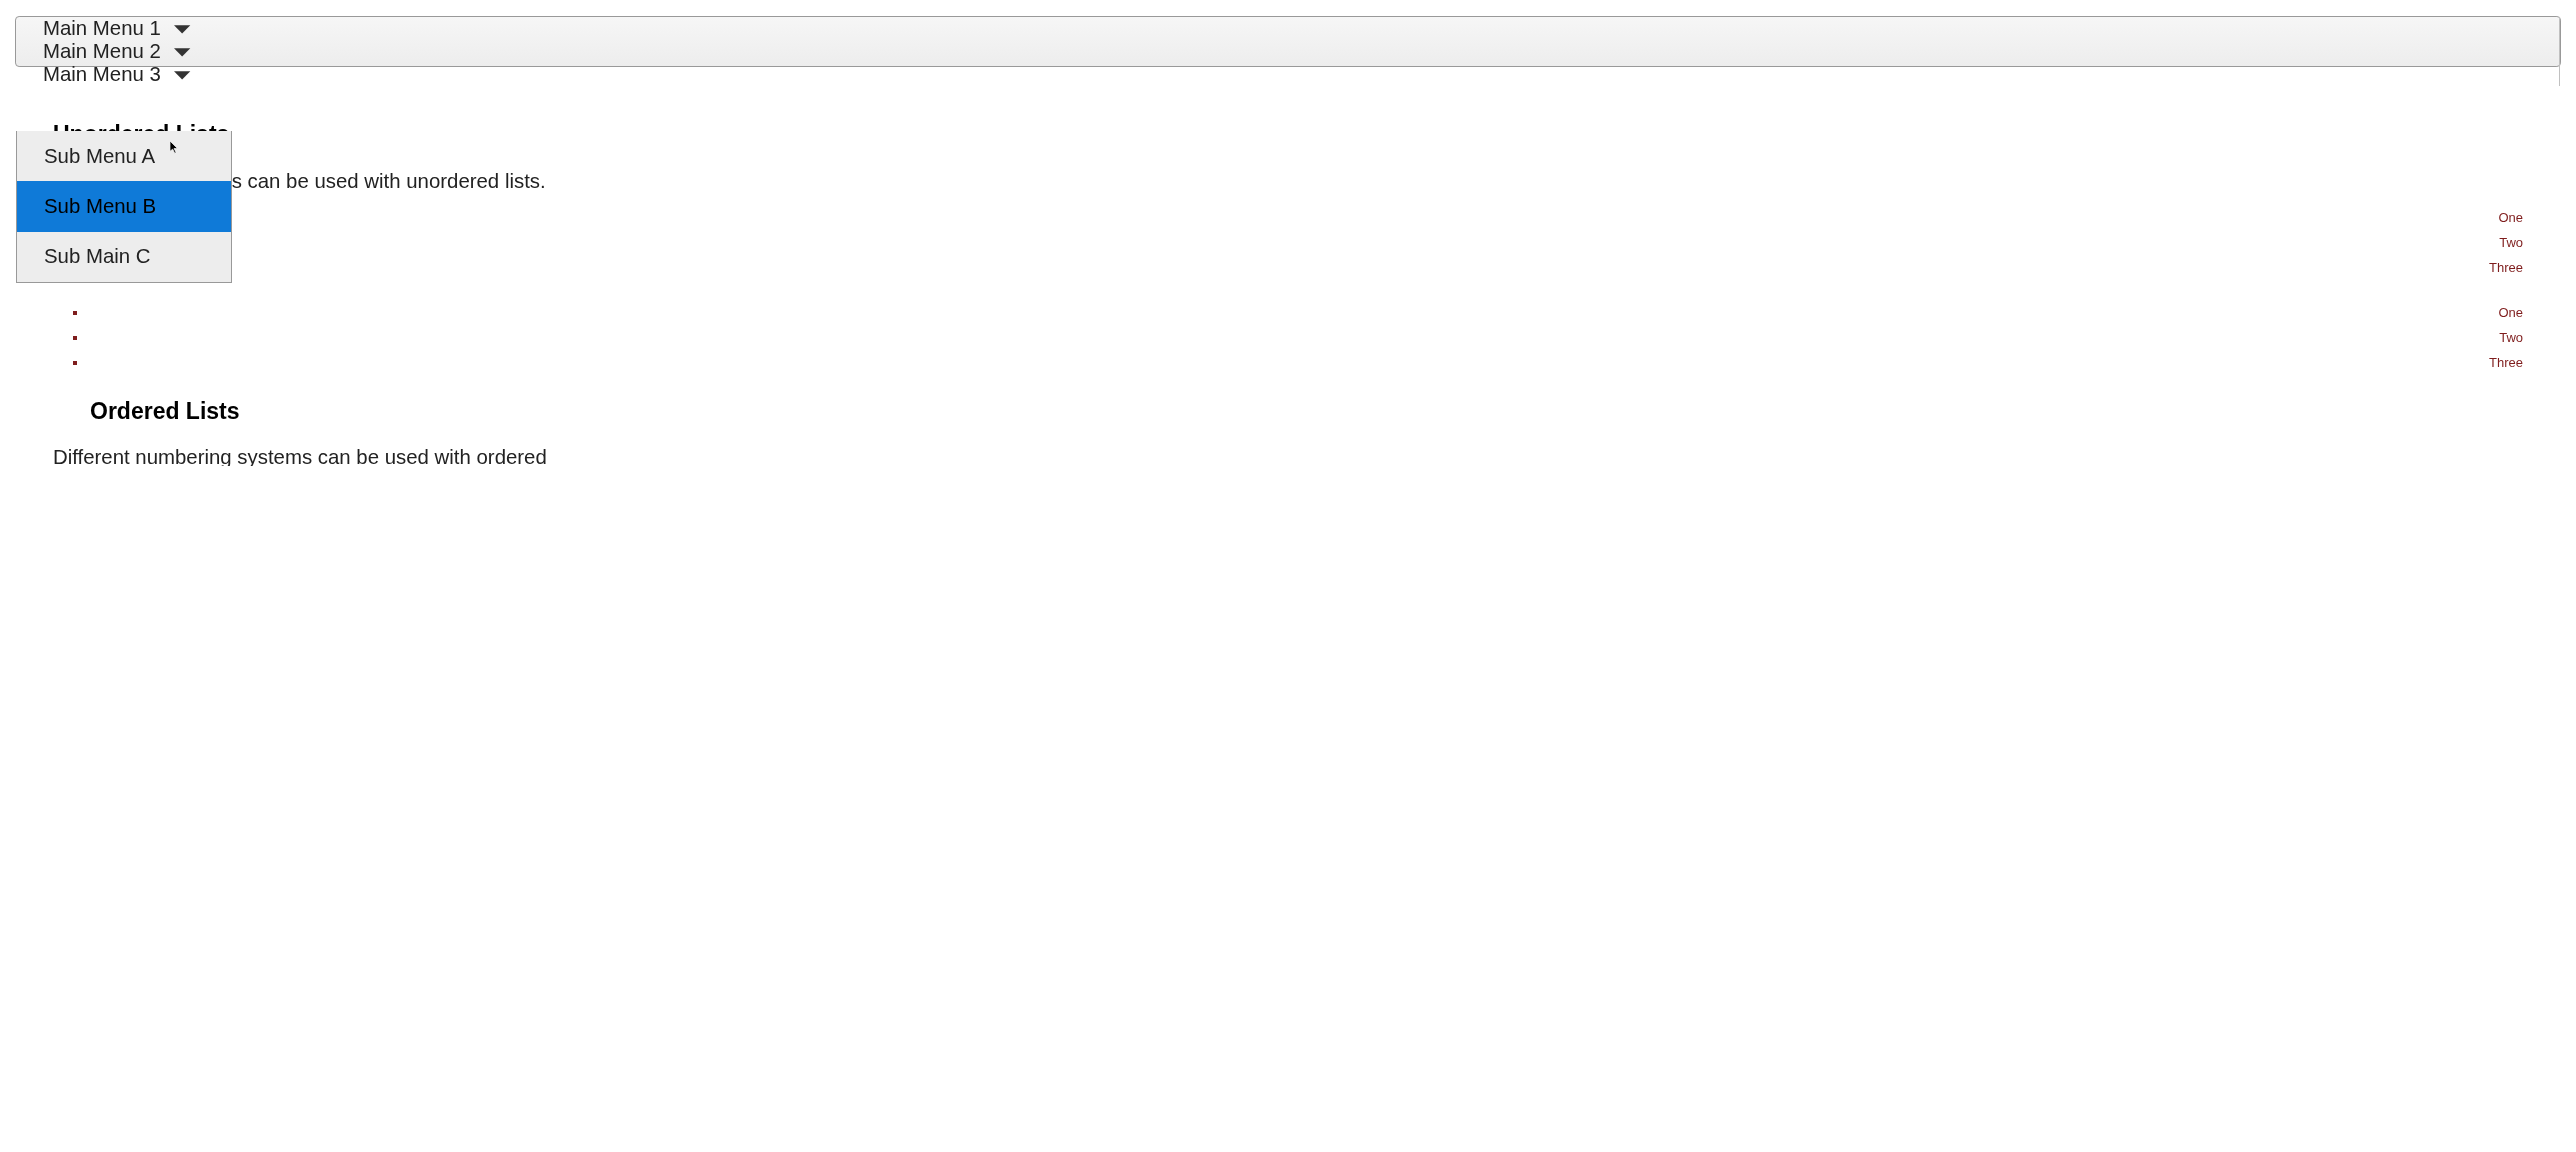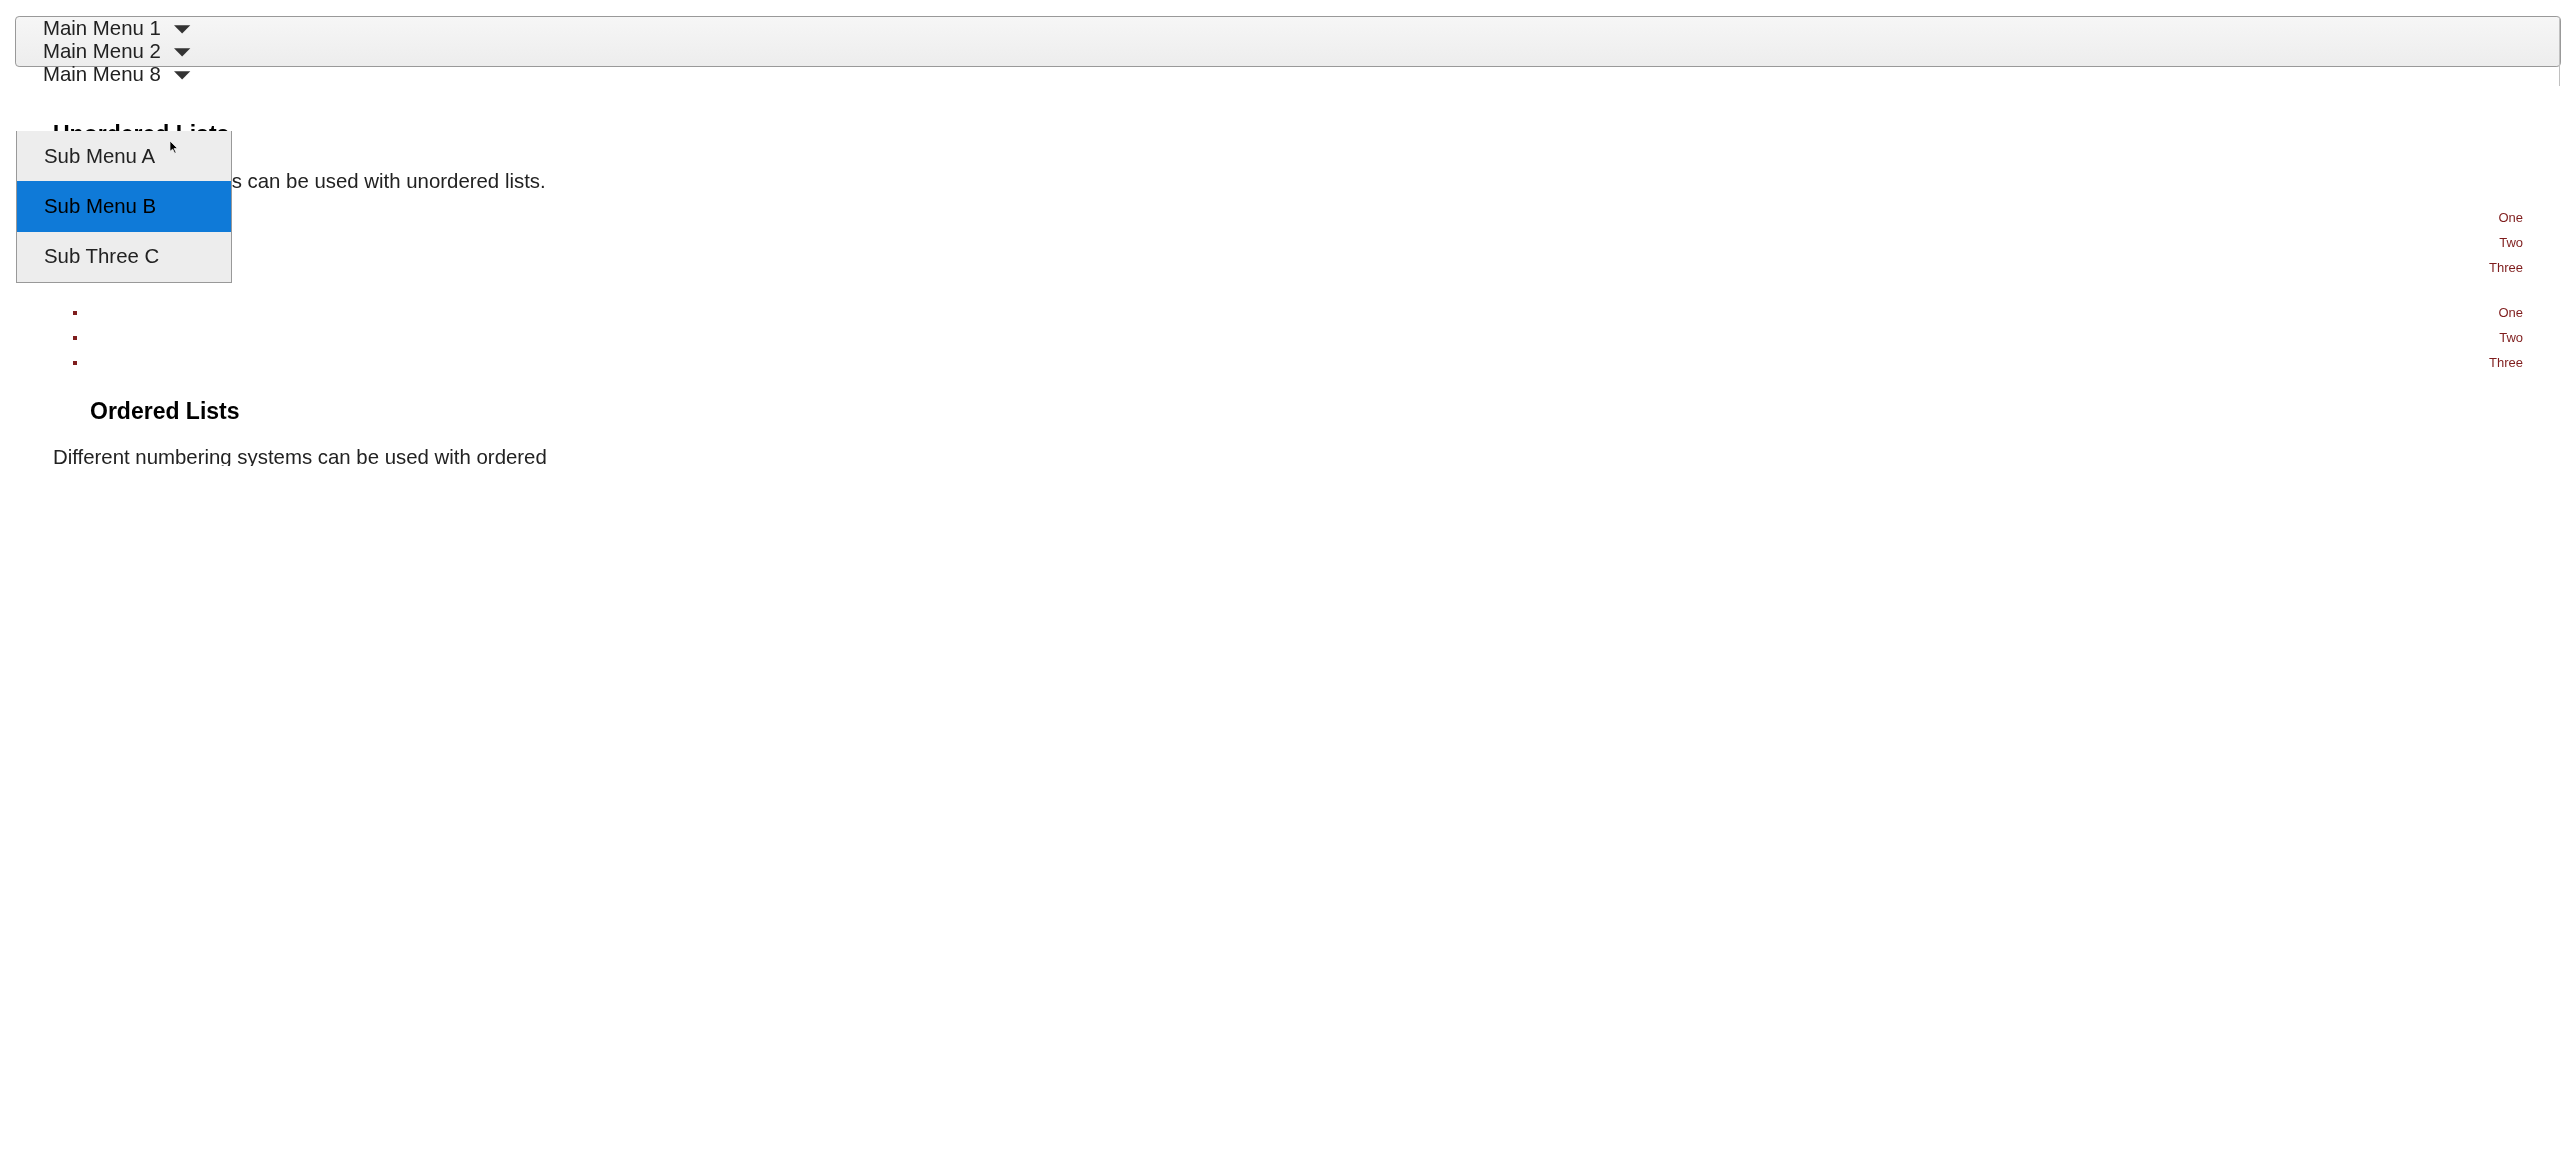--- a/index.html
+++ b/index.html
@@ -153,26 +153,26 @@
       <div class="submenu-item">
         <span>Sub Menu A</span>
       </div>
       <div class="submenu-item hovered">
         <span>Sub Menu B</span>
         <svg class="cursor" style="left:153px;top:10.2px" width="9.5" height="13.6" viewBox="0 0 14 20">
           <polygon points="0,0 0,15 4,12 7,18 9,17 6,11 11,11" fill="black" stroke="white" stroke-width="1"></polygon>
         </svg>
       </div>
       <div class="submenu-item">
-        <span>Sub Three C</span>
+        <span>Sub Main C</span>
       </div>
     </div>
   </div>
   <div class="menu-item">
-    <span class="menu-item-label">Main Menu 8</span>
+    <span class="menu-item-label">Main Menu 3</span>
     <span class="arrow-icon">
       <svg viewBox="0 0 24 14">
           <polygon points="0,2 24,2 12,14" fill="#333"></polygon>
         </svg>
     </span>
   </div>
 </nav>
 
 <div class="content">
   <h3>Unordered Lists</h3>

